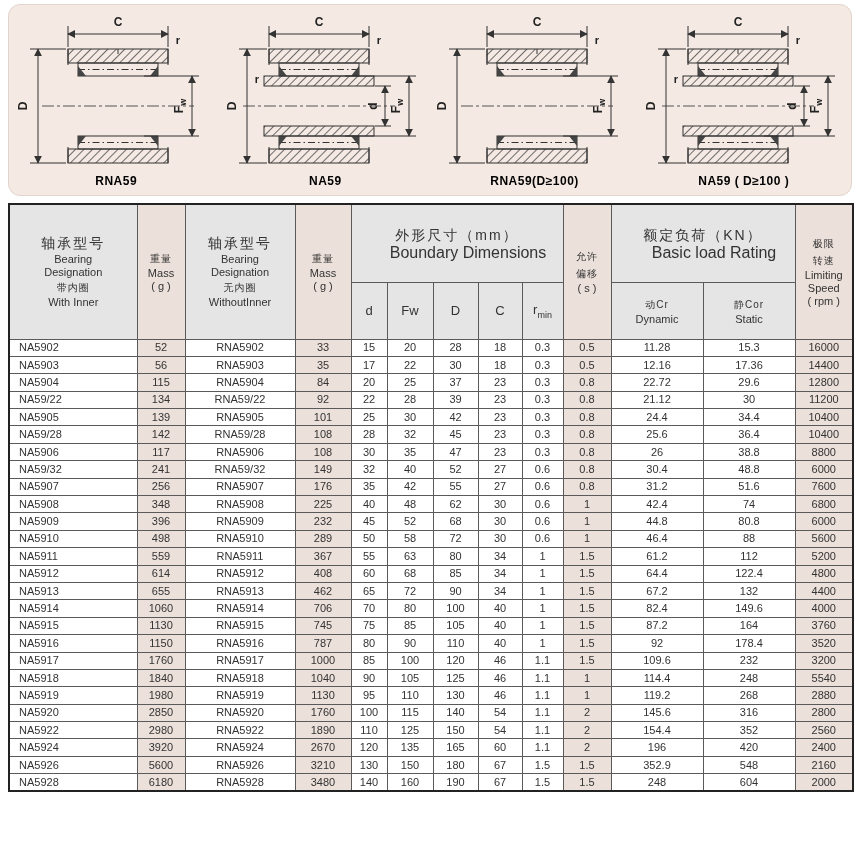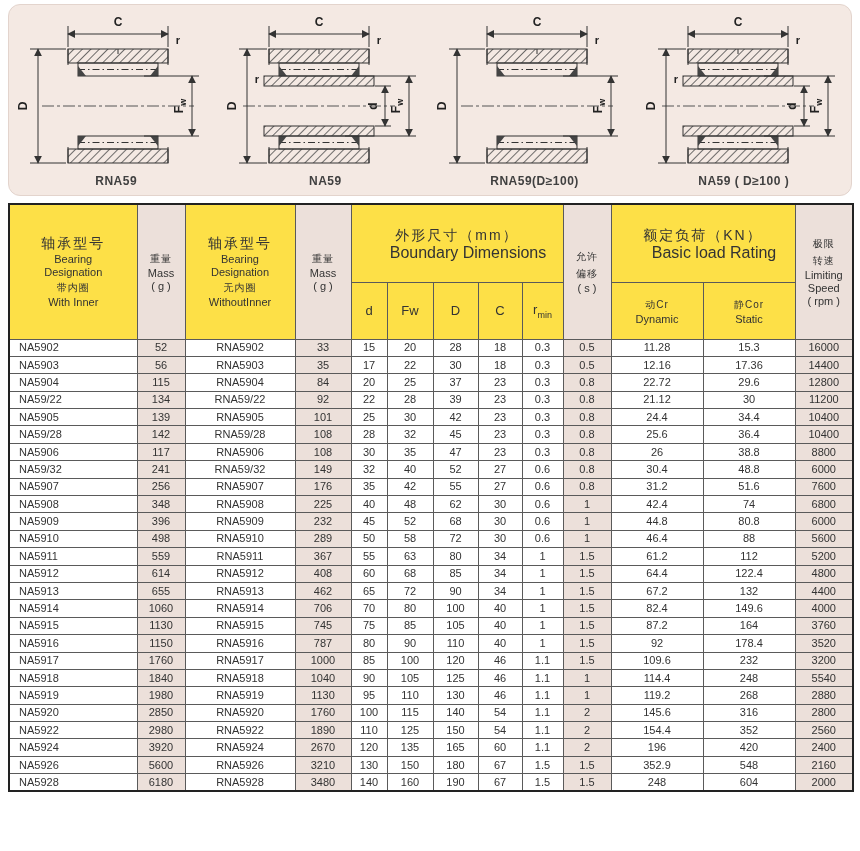--- a/index.html
+++ b/index.html
@@ -17,29 +17,29 @@
   }
   .page{padding:4px 8px 0 8px;}
   .diagram-panel{
     width:844px;height:192px;background:var(--panel-bg);
     border:1px solid #e3d4cd;border-radius:12px;
     display:flex;justify-content:space-evenly;align-items:center;
     margin-bottom:7px;
   }
   figure.diagram{margin:0;text-align:center;width:204px;}
   figure.diagram svg{display:block;margin:0 auto;}
-  figcaption{font-size:12px;font-weight:bold;color:#404040;margin-top:1px;letter-spacing:.5px;}
+  figcaption{font-size:12px;font-weight:bold;color:#000000;margin-top:1px;letter-spacing:.5px;}
   table{
     width:844px;border-collapse:collapse;table-layout:fixed;
     border:2px solid var(--border);
   }
   th,td{border:1px solid var(--grid);text-align:center;vertical-align:middle;padding:0;}
   thead tr.r1{height:78px;}
   thead tr.r2{height:57px;}
-  th{font-weight:normal;background:#fde047;}
+  th{font-weight:normal;background:#e5e5e5;}
   th.pink,td.pink{background:var(--highlight);}
   .hzh{font-size:14px;letter-spacing:2px;line-height:19px;}
   .hzh2{font-size:10px;letter-spacing:1px;line-height:17px;}
   .hen{font-size:11px;line-height:13px;}
   .hen2{font-size:16px;line-height:15px;margin-left:22px;}
   th.sub{font-size:13px;}
   sub.subsc{font-size:9px;}
   tbody td{font-size:11px;height:17.4px;line-height:1;padding:0 3px;background:#fff;}
   tbody td.pink{background:var(--highlight);}
   tbody td.left{text-align:left;padding-left:9px;}

